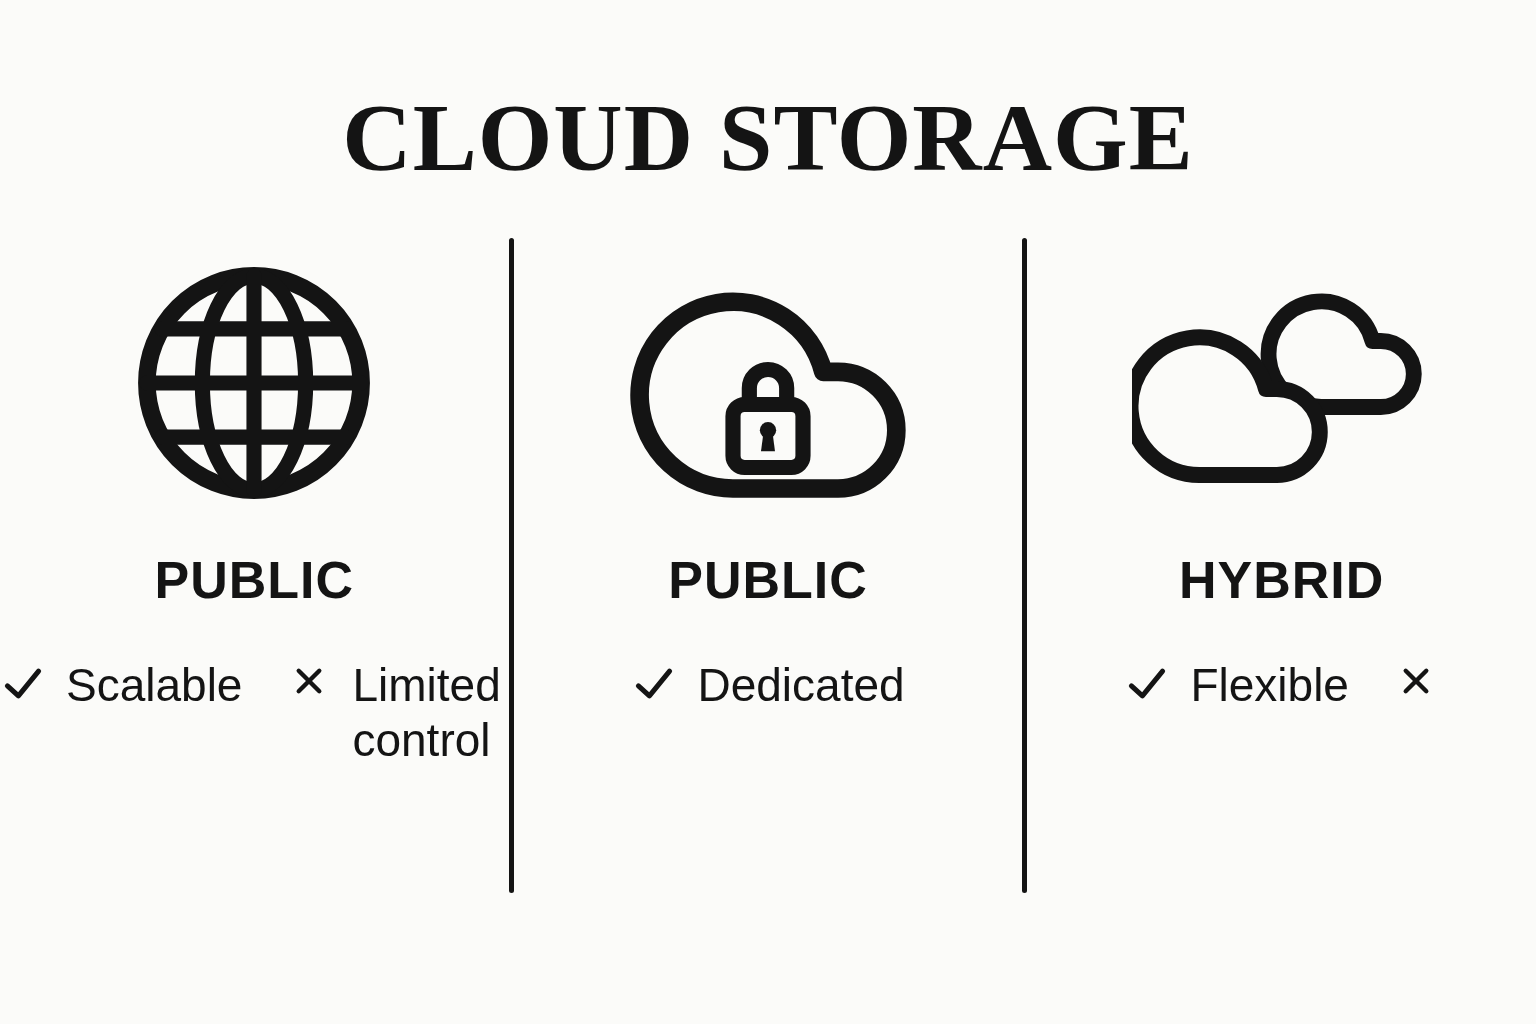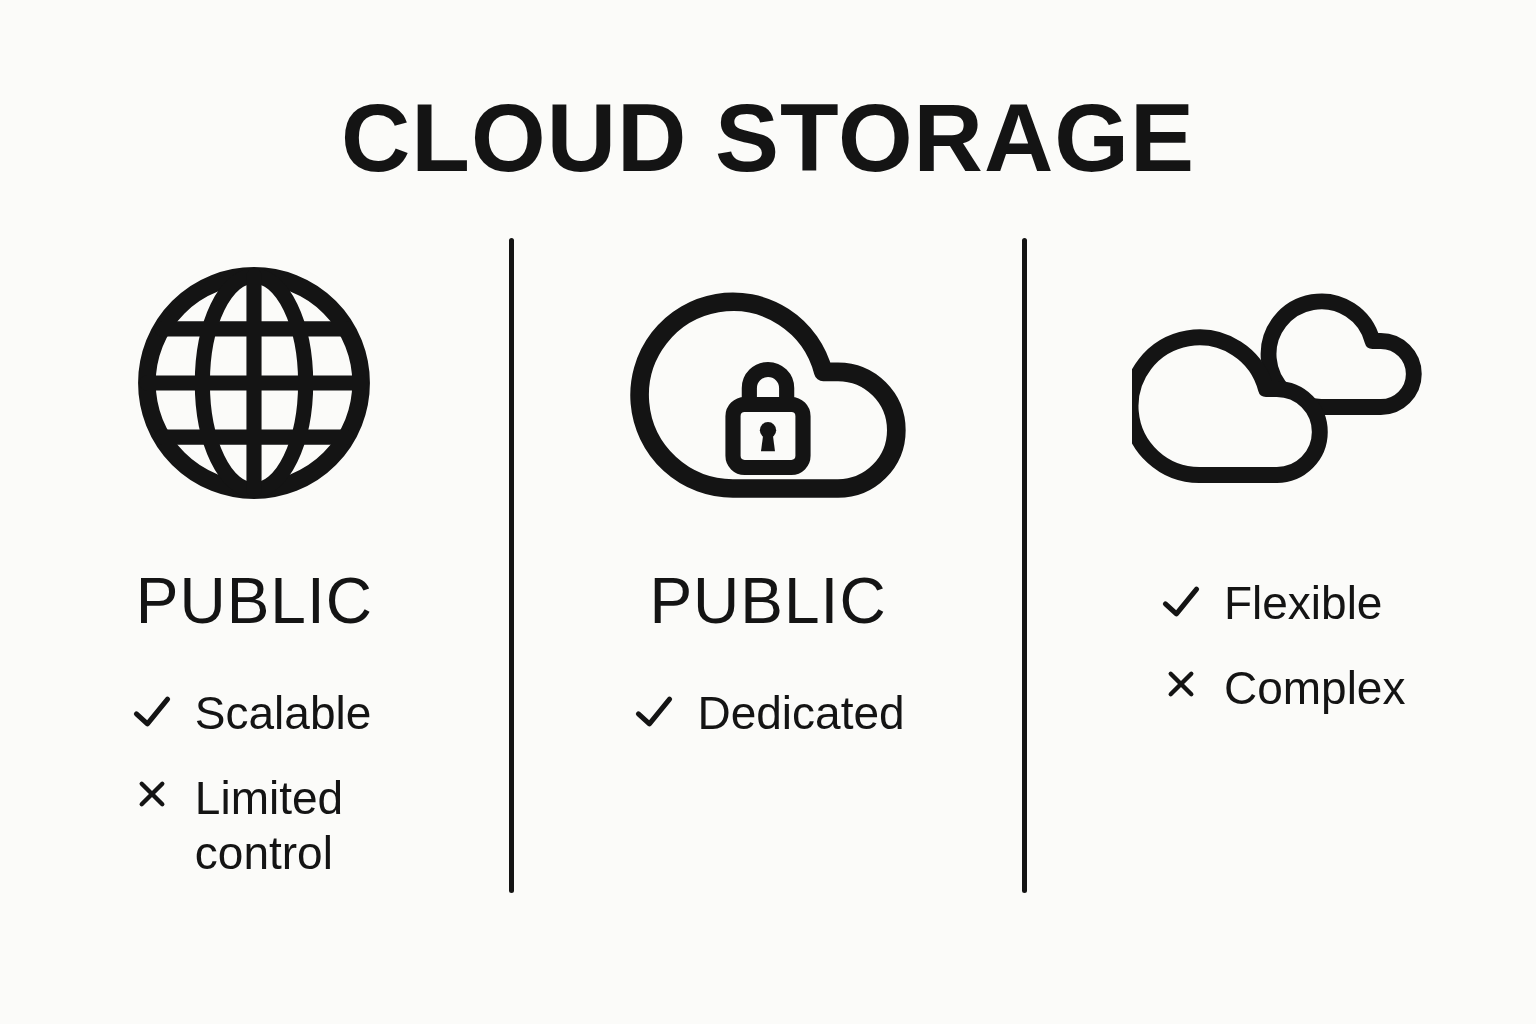--- a/index.html
+++ b/index.html
@@ -18,20 +18,21 @@
     overflow: hidden;
   }
   .title {
     padding-top: 90px;
     text-align: center;
     font-size: 96px;
     font-weight: bold;
     letter-spacing: 1px;
     line-height: 1;
     color: var(--ink);
+    font-family: Liberation Serif, serif;
   }
   .columns {
     display: flex;
     margin-top: 52px;
     align-items: stretch;
     justify-content: center;
   }
   .divider {
     width: 5px;
     height: 655px;
@@ -46,32 +47,32 @@
     align-items: center;
   }
   .icon-box {
     height: 290px;
     display: flex;
     align-items: center;
     justify-content: center;
   }
   .icon-box svg { display: block; }
   .heading {
-    margin-top: 36px;
-    font-size: 64px;
-    font-weight: normal;
+    margin-top: 22px;
+    font-size: 52px;
+    font-weight: bold;
     letter-spacing: 1px;
     color: var(--ink);
   }
   .features {
     margin-top: 48px;
     width: fit-content;
     display: flex;
-    flex-direction: column;
-    gap: 30px;
+    flex-direction: row;
+    gap: 44px;
   }
   .feature {
     display: flex;
     align-items: flex-start;
     gap: 20px;
     font-size: 46px;
     line-height: 1.2;
     color: var(--ink);
   }
   .fi {
@@ -156,34 +157,34 @@
       <div class="icon-box">
         <svg width="300" height="220" viewBox="0 0 300 220" fill="none" stroke="currentColor" stroke-linecap="round" stroke-linejoin="round">
           <g transform="translate(130,2) scale(6.6)">
             <path d="M18 10h-1.26A8 8 0 1 0 9 20h9a5 5 0 0 0 0-10z" stroke-width="2.4"></path>
           </g>
           <g transform="translate(-10,30) scale(8.6)">
             <path class="bg-fill" d="M18 10h-1.26A8 8 0 1 0 9 20h9a5 5 0 0 0 0-10z" stroke-width="1.85"></path>
           </g>
         </svg>
       </div>
+      <h2 class="heading">HYBRID</h2>
       <div class="features">
         <div class="feature">
           <span class="fi">
             <svg width="44" height="44" viewBox="0 0 48 48" fill="none" stroke="currentColor" stroke-width="5.5" stroke-linecap="round" stroke-linejoin="round">
               <path d="M7 26 L19 37 L41 10"></path>
             </svg>
           </span>
           <span class="label">Flexible</span>
         </div>
         <div class="feature">
           <span class="fi">
             <svg width="38" height="38" viewBox="0 0 48 48" fill="none" stroke="currentColor" stroke-width="5.5" stroke-linecap="round" stroke-linejoin="round">
               <path d="M11 11 L37 37 M37 11 L11 37"></path>
             </svg>
           </span>
-          <span class="label">Complex</span>
         </div>
       </div>
     </section>
 
   </div>
 </div>
 
 </body></html>

